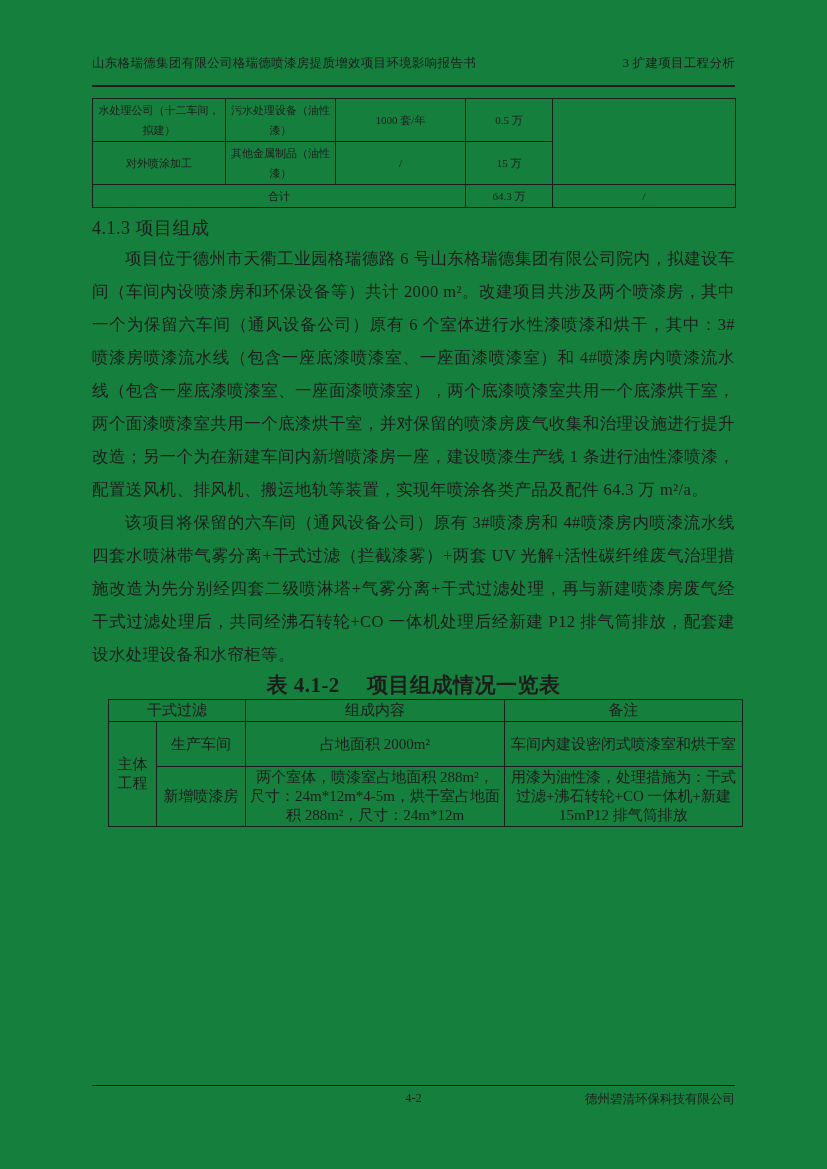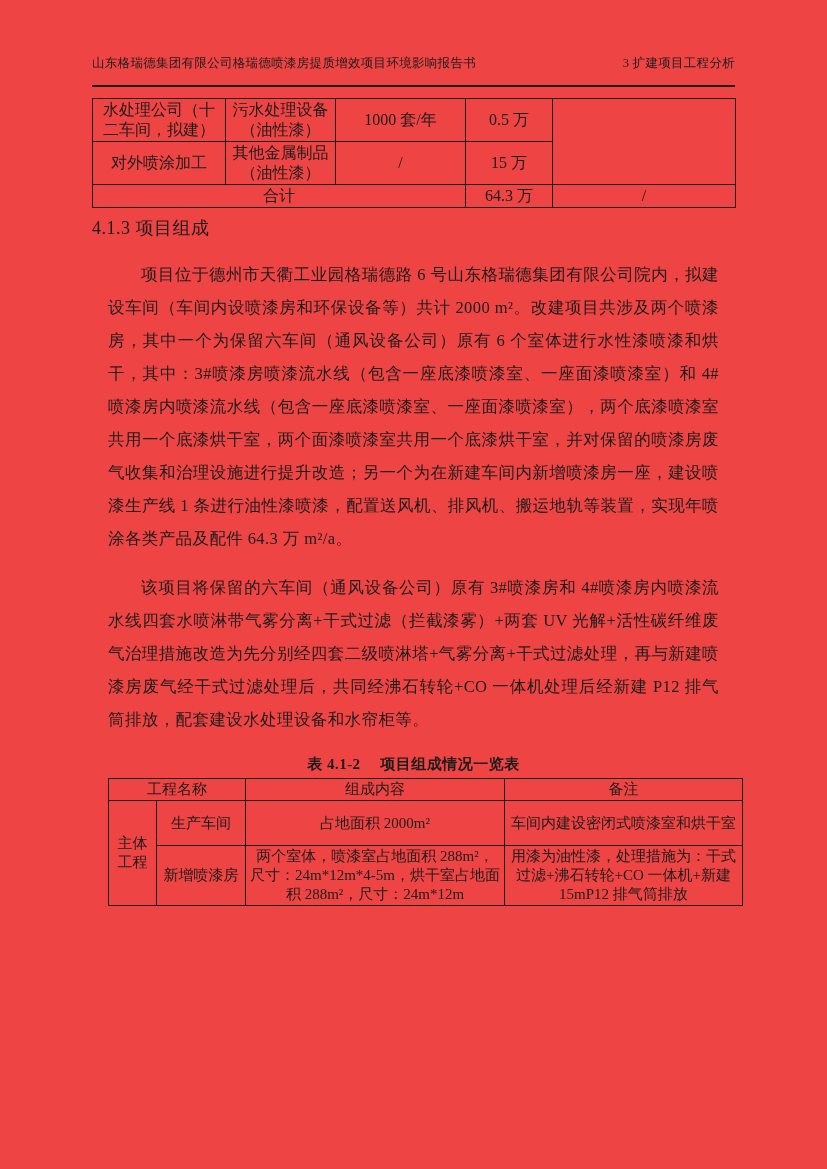--- a/index.html
+++ b/index.html
@@ -4,21 +4,21 @@
 <style>
   html,body{margin:0;padding:0;}
   body{
     width:827px;height:1169px;
     background:#e8e8e8;
     font-family:"Liberation Serif","DejaVu Serif",serif;
   }
   .page{
     position:relative;
     width:827px;height:1169px;
-    background:#ef4444;
+    background:#15803d;
     color:#1c1c1c;
     overflow:hidden;
     box-sizing:border-box;
   }
   .content{
     position:absolute;
     left:92px; right:92px; top:0;
   }
   
   .pg-header{
@@ -38,21 +38,21 @@
     border:1px solid #1c1c1c;
     text-align:center;
     vertical-align:middle;
     padding:1px 3px;
     box-sizing:border-box;
     overflow:hidden;
   }
   .t1{
     margin-top:11px;
     width:643px;
-    font-size:16px;
+    font-size:11px;
     line-height:20px;
   }
   .t1 .r-tall{height:42px;}
   .t1 .r-total{height:20px;margin-left:44px;}
   .t2{
     margin-top:2px;
     margin-left:16px;
     width:634px;
     font-size:15px;
     line-height:19px;
@@ -62,31 +62,31 @@
   .t2 .r2{height:58px;}
   
   .sec-heading{
     margin:6px 0 0 0;
     font-size:18px;
     font-weight:normal;
     line-height:28px;
     letter-spacing:0.5px;
   }
   .para{
-    margin:16px;
+    margin:0;
     font-size:16.5px;
     line-height:33px;
     text-align:justify;
     text-indent:2em;
     letter-spacing:0.4px;
   }
   .tbl-caption{
     margin-top:2px;
     text-align:center;
-    font-size:15px;
+    font-size:21px;
     font-weight:bold;
     line-height:24px;
     letter-spacing:0.5px;
   }
   
   .pg-footer{
     position:absolute;
     left:92px; right:92px;
     top:1085px;
     border-top:1.5px solid #1c1c1c;
@@ -155,33 +155,37 @@
 
     <table class="t2">
       <colgroup>
         <col style="width:48px">
           <col style="width:89px">
           <col style="width:259px">
           <col style="width:238px">
       </colgroup>
       <tbody>
           <tr class="hr">
-        <td colspan="2">工程名称</td>
+        <td colspan="2">干式过滤</td>
         <td>组成内容</td>
         <td>备注</td>
       </tr>
       <tr class="r1">
         <td rowspan="2">主体工程</td>
         <td>生产车间</td>
         <td>占地面积 2000m²</td>
         <td>车间内建设密闭式喷漆室和烘干室</td>
       </tr>
       <tr class="r2">
         <td>新增喷漆房</td>
         <td>两个室体，喷漆室占地面积 288m²，尺寸：24m*12m*4-5m，烘干室占地面积 288m²，尺寸：24m*12m</td>
         <td>用漆为油性漆，处理措施为：干式过滤+沸石转轮+CO 一体机+新建 15mP12 排气筒排放</td>
       </tr>
     </tbody>
       </table>
 
   </div>
 
+  <div class="pg-footer">
+    <span class="pagenum">4-2</span>
+    <span class="company">德州碧清环保科技有限公司</span>
+  </div>
 </div>
 
 </body></html>

